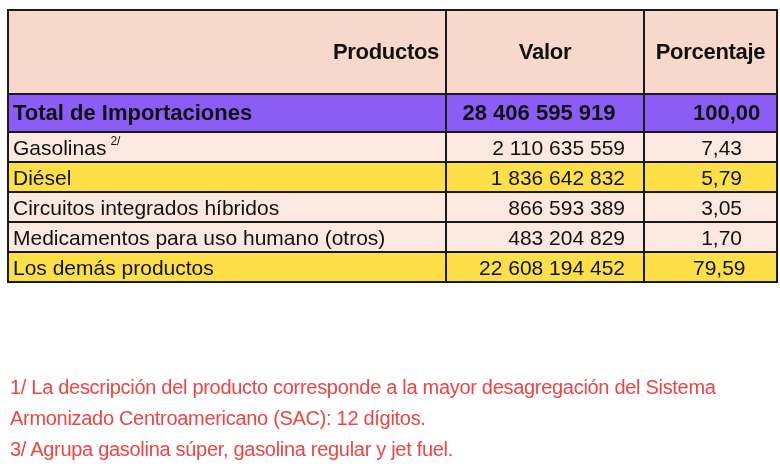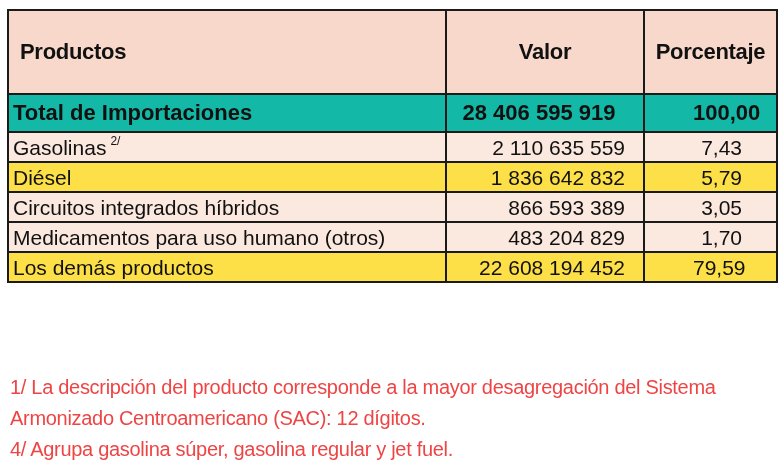--- a/index.html
+++ b/index.html
@@ -37,26 +37,26 @@
       white-space: nowrap;
       overflow: hidden;
     }
     thead th {
       background: #f8d8ca;
       height: 82px;
       font-weight: bold;
       font-size: 22px;
       letter-spacing: -0.3px;
     }
-    thead th.prod { text-align: left; padding-left: 11px; }
+    thead th.prod { text-align: right; padding-left: 11px; }
     thead th.valor { text-align: center; }
     thead th.pct { text-align: center; padding: 0 2px; }
     tbody tr { height: 30px; }
     tbody tr.total td {
-      background: #14b8a6;
+      background: #8b5cf6;
       font-weight: bold;
       font-size: 22px;
       height: 36px;
     }
     tbody tr.total td.val { text-align: center; }
     tbody tr.total td.pct { text-align: center; }
     tbody tr.shade td { background: #fbe8df; }
     tbody tr.plain td { background: #fde047; }
     td.name { text-align: left; padding-left: 4px; }
     td.val { text-align: right; padding-right: 18px; }
@@ -128,14 +128,14 @@
         <td class="val">22 608 194 452</td>
         <td class="pct">79,59</td>
       </tr>
     </tbody>
   </table>
 </div>
 
 <div class="footnotes">
   <p>1/ La descripción del producto corresponde a la mayor desagregación del Sistema</p>
   <p>Armonizado Centroamericano (SAC): 12 dígitos.</p>
-  <p>4/ Agrupa gasolina súper, gasolina regular y jet fuel.</p>
+  <p>3/ Agrupa gasolina súper, gasolina regular y jet fuel.</p>
 </div>
 
 </body></html>

